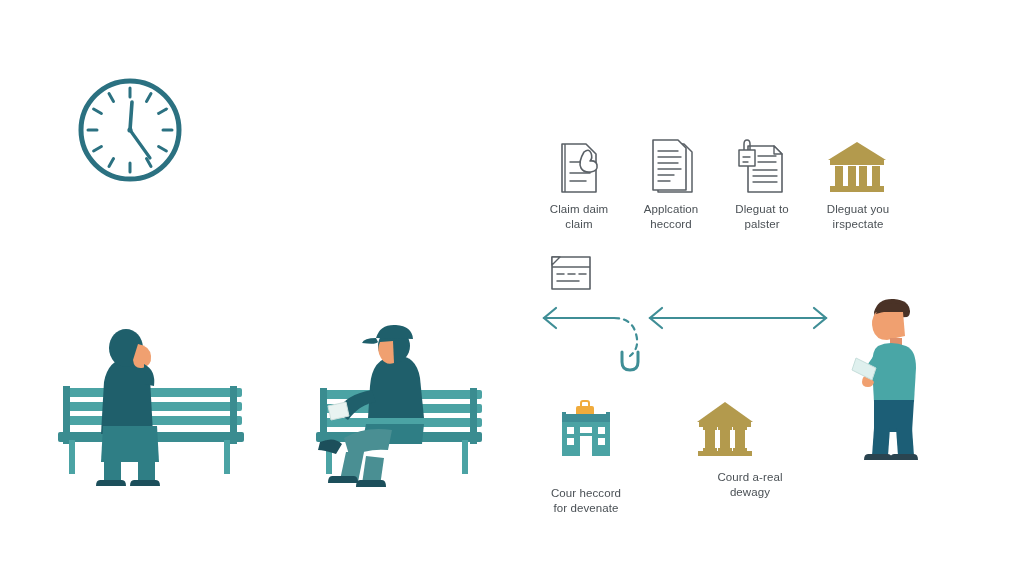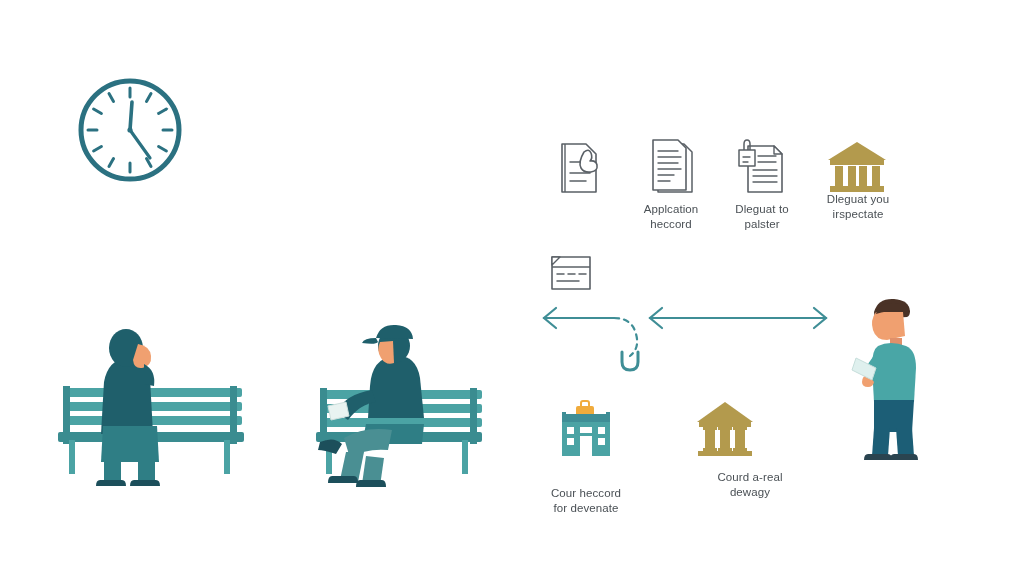--- a/index.html
+++ b/index.html
@@ -126,20 +126,22 @@
       <path d="M13 4 h24 l10 10 v38 h-34 z" fill="#ffffff" stroke="#5a6066" stroke-width="1.6" stroke-linejoin="round"></path>
       <line x1="16" y1="4" x2="16" y2="52" stroke="#5a6066" stroke-width="1.4"></line>
       <g stroke="#5a6066" stroke-width="1.5" stroke-linecap="round">
         <line x1="21" y1="22" x2="33" y2="22"></line>
         <line x1="21" y1="33" x2="41" y2="33"></line>
         <line x1="21" y1="41" x2="37" y2="41"></line>
       </g>
       <path d="M35 12 q5 -4 7 1 q2 5 -1 8 q6 -1 7 4 q1 6 -6 7 q-7 1 -10 -4 q-3 -6 3 -16z" fill="#ffffff" stroke="#5a6066" stroke-width="1.6" stroke-linejoin="round"></path>
     </svg>
   </div>
+  <div class="lbl" style="left:533px;top:202px;width:92px;">Claim daim
+claim</div>
 
   <div class="icon-cell" style="left:642px;top:138px;width:60px;height:58px;">
     <svg width="60" height="58" viewBox="0 0 60 58">
       <path d="M16 6 h26 l8 8 v40 h-34 z" fill="#ffffff" stroke="#5a6066" stroke-width="1.5" stroke-linejoin="round"></path>
       <path d="M11 2 h25 l8 8 v42 h-33 z" fill="#ffffff" stroke="#5a6066" stroke-width="1.6" stroke-linejoin="round"></path>
       <g stroke="#5a6066" stroke-width="1.4" stroke-linecap="round">
         <line x1="16" y1="13" x2="36" y2="13"></line>
         <line x1="16" y1="19" x2="39" y2="19"></line>
         <line x1="16" y1="25" x2="36" y2="25"></line>
         <line x1="16" y1="31" x2="39" y2="31"></line>
@@ -178,21 +180,21 @@
       <rect x="4" y="20" width="54" height="5" fill="#b39a4d"></rect>
       <g fill="#b39a4d">
         <rect x="9" y="26" width="8" height="20"></rect>
         <rect x="22" y="26" width="8" height="20"></rect>
         <rect x="33" y="26" width="8" height="20"></rect>
         <rect x="46" y="26" width="8" height="20"></rect>
       </g>
       <rect x="4" y="46" width="54" height="6" fill="#b39a4d"></rect>
     </svg>
   </div>
-  <div class="lbl" style="left:810px;top:192px;width:96px;">Dleguat you
+  <div class="lbl" style="left:810px;top:202px;width:96px;">Dleguat you
 irspectate</div>
 
   <div class="icon-cell" style="left:546px;top:253px;width:52px;height:42px;">
     <svg width="52" height="42" viewBox="0 0 52 42">
       <path d="M6 4 h38 v32 h-38 z" fill="#ffffff" stroke="#5a6066" stroke-width="1.6" stroke-linejoin="round"></path>
       <path d="M6 4 l8 0 l-8 8z" fill="#ffffff" stroke="#5a6066" stroke-width="1.4" stroke-linejoin="round"></path>
       <line x1="6" y1="14" x2="44" y2="14" stroke="#5a6066" stroke-width="1.4"></line>
       <g stroke="#5a6066" stroke-width="1.5" stroke-linecap="round">
         <line x1="11" y1="21" x2="18" y2="21"></line>
         <line x1="22" y1="21" x2="29" y2="21"></line>

